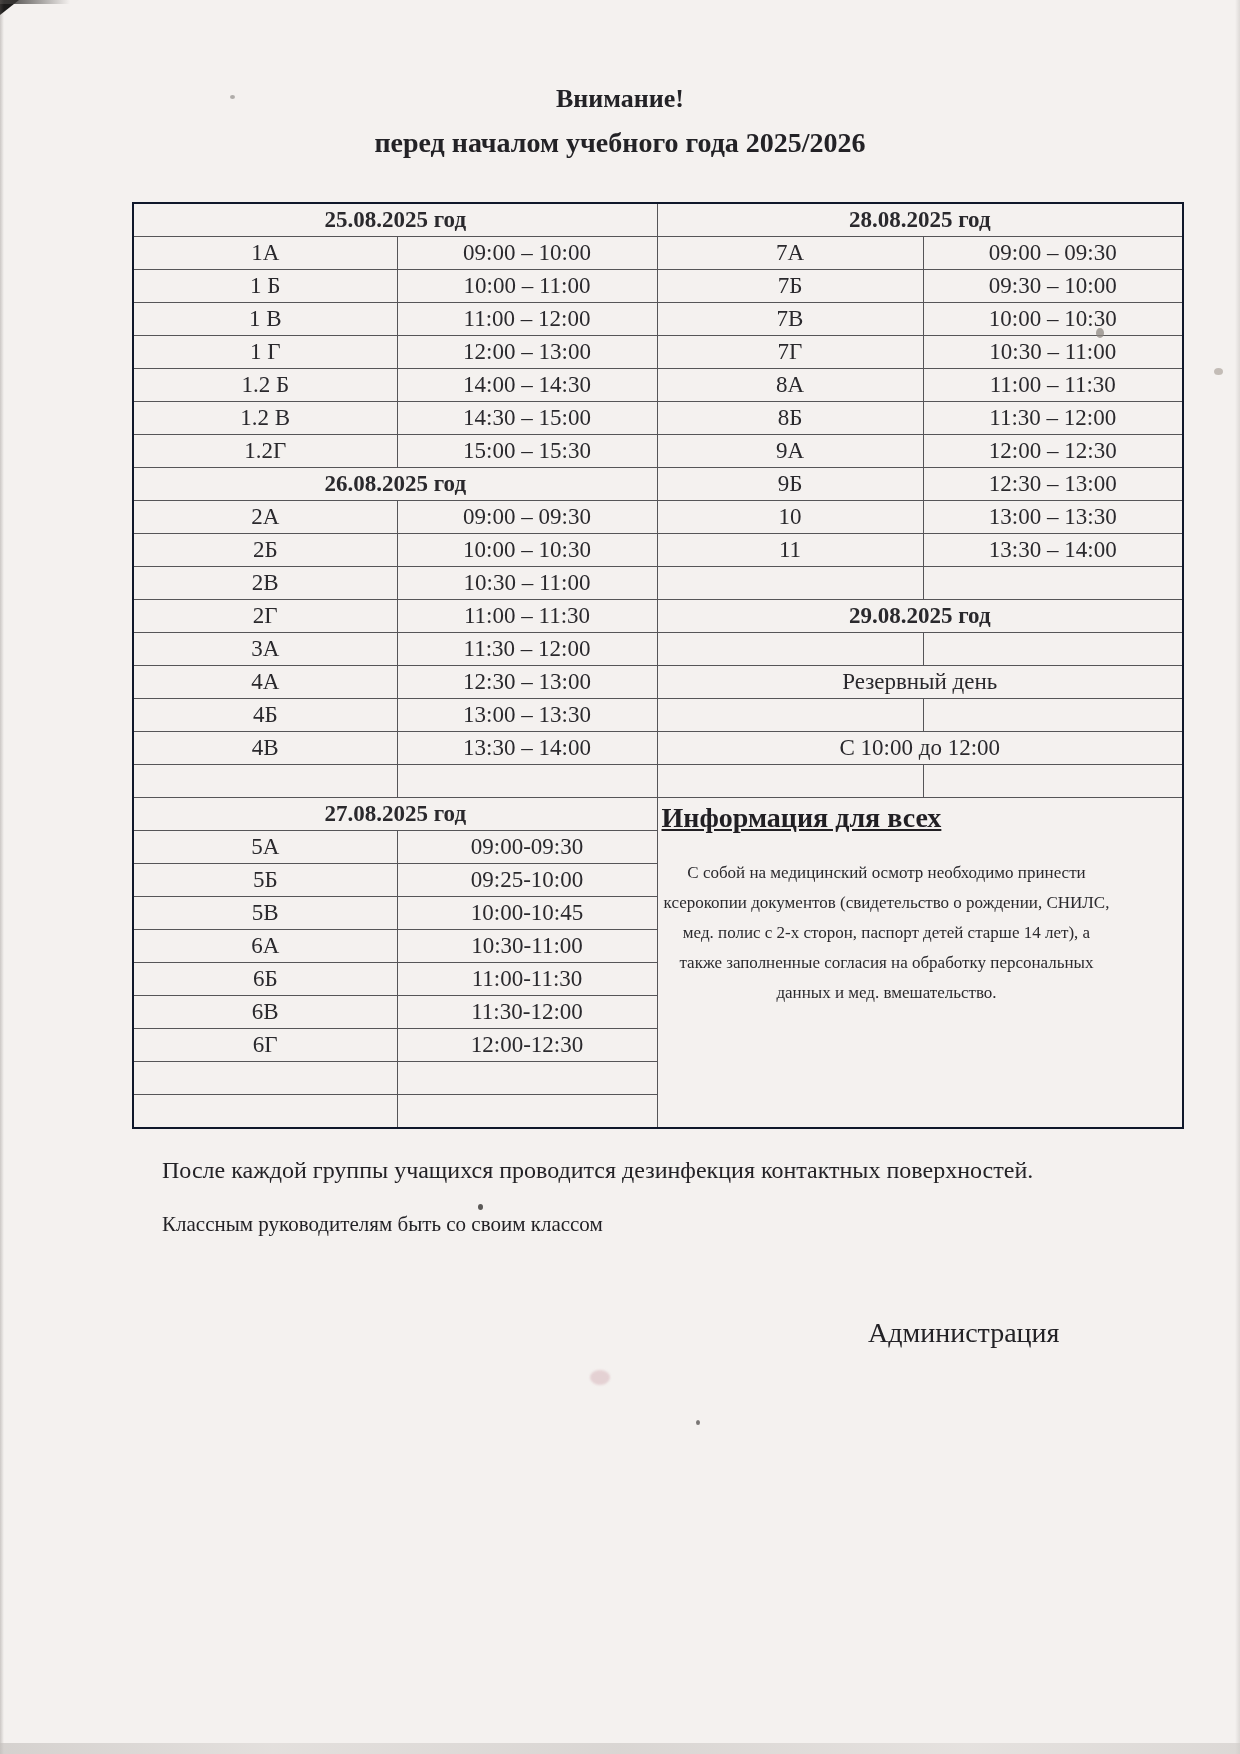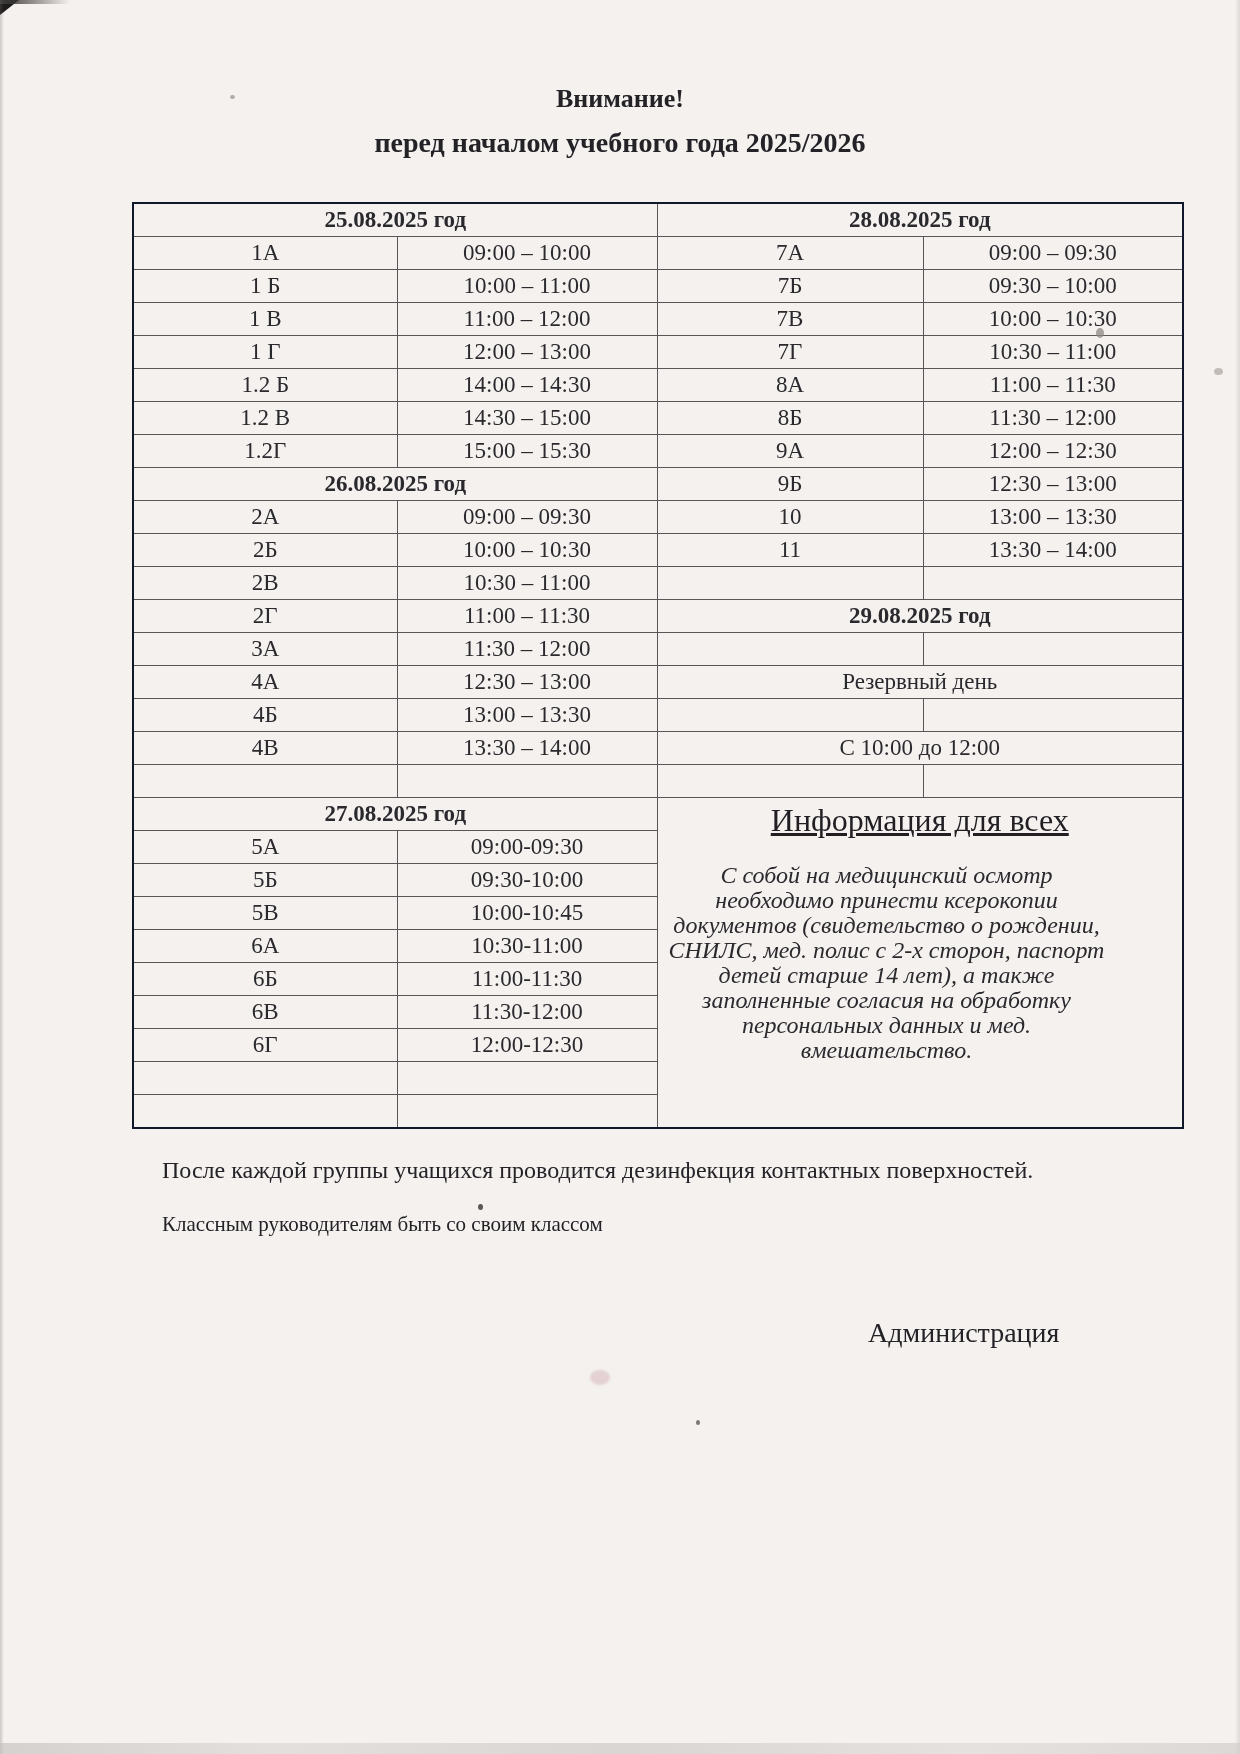--- a/index.html
+++ b/index.html
@@ -51,33 +51,32 @@
     font-size:24px;
     color:#211f23;
   }
   td.info{
     vertical-align:top;
     text-align:left;
     white-space:normal;
     padding:6px 10px 6px 8px;
   }
   .info-title{
-    text-align:center;
-    font-weight:normal;
+    text-align:left;
+    font-weight:bold;
     text-decoration:underline;
-    font-size:32px;
+    font-size:28px;
     margin:4px 0 24px 0;
     color:#211f23;
   }
   .info-text{
     width:450px;
-    font-size:24px;
-    line-height:25px;
+    font-size:17px;
+    line-height:30px;
     white-space:normal;
-    font-style:italic;
   }
 
   
   .notes{margin-left:162px;}
   .note1{margin-top:60px;font-size:24px;}
   .note2{margin-top:28px;font-size:24px;}
   .note3{margin-top:28px;font-size:21px;font-weight:normal;}
   .signature{
     margin:80px 0 0 868px;
     font-size:28px;
@@ -241,21 +240,21 @@
           <div class="info-title">Информация для всех</div>
           <div class="info-text">С собой на медицинский осмотр необходимо принести ксерокопии документов (свидетельство о рождении, СНИЛС, мед. полис с 2-х сторон, паспорт детей старше 14 лет), а также заполненные согласия на обработку персональных данных и мед. вмешательство.</div>
         </td>
       </tr>
       <tr>
         <td>5А</td>
         <td>09:00-09:30</td>
       </tr>
       <tr>
         <td>5Б</td>
-        <td>09:30-10:00</td>
+        <td>09:25-10:00</td>
       </tr>
       <tr>
         <td>5В</td>
         <td>10:00-10:45</td>
       </tr>
       <tr>
         <td>6А</td>
         <td>10:30-11:00</td>
       </tr>
       <tr>

